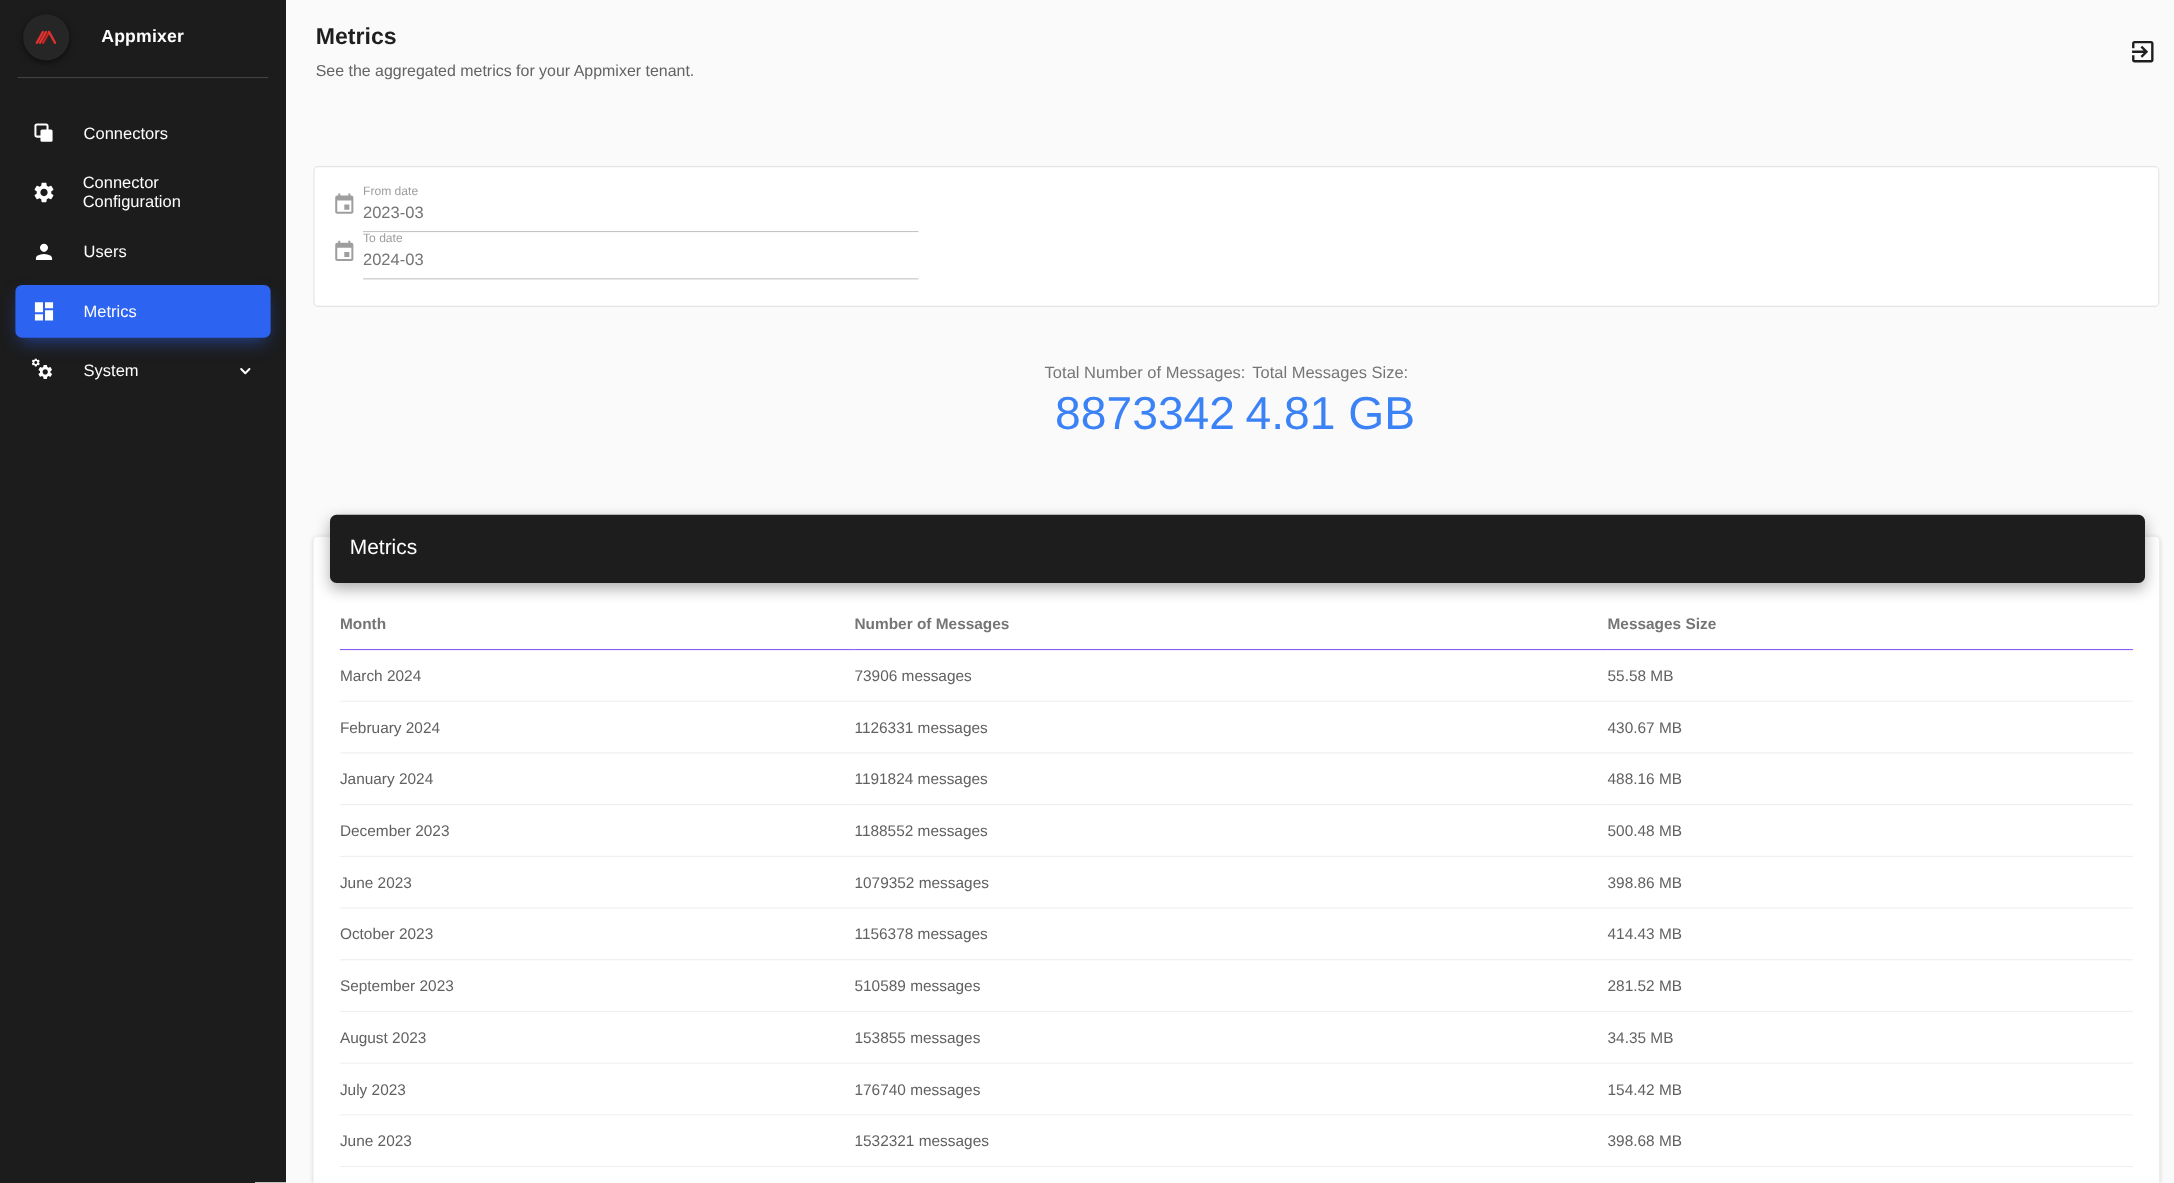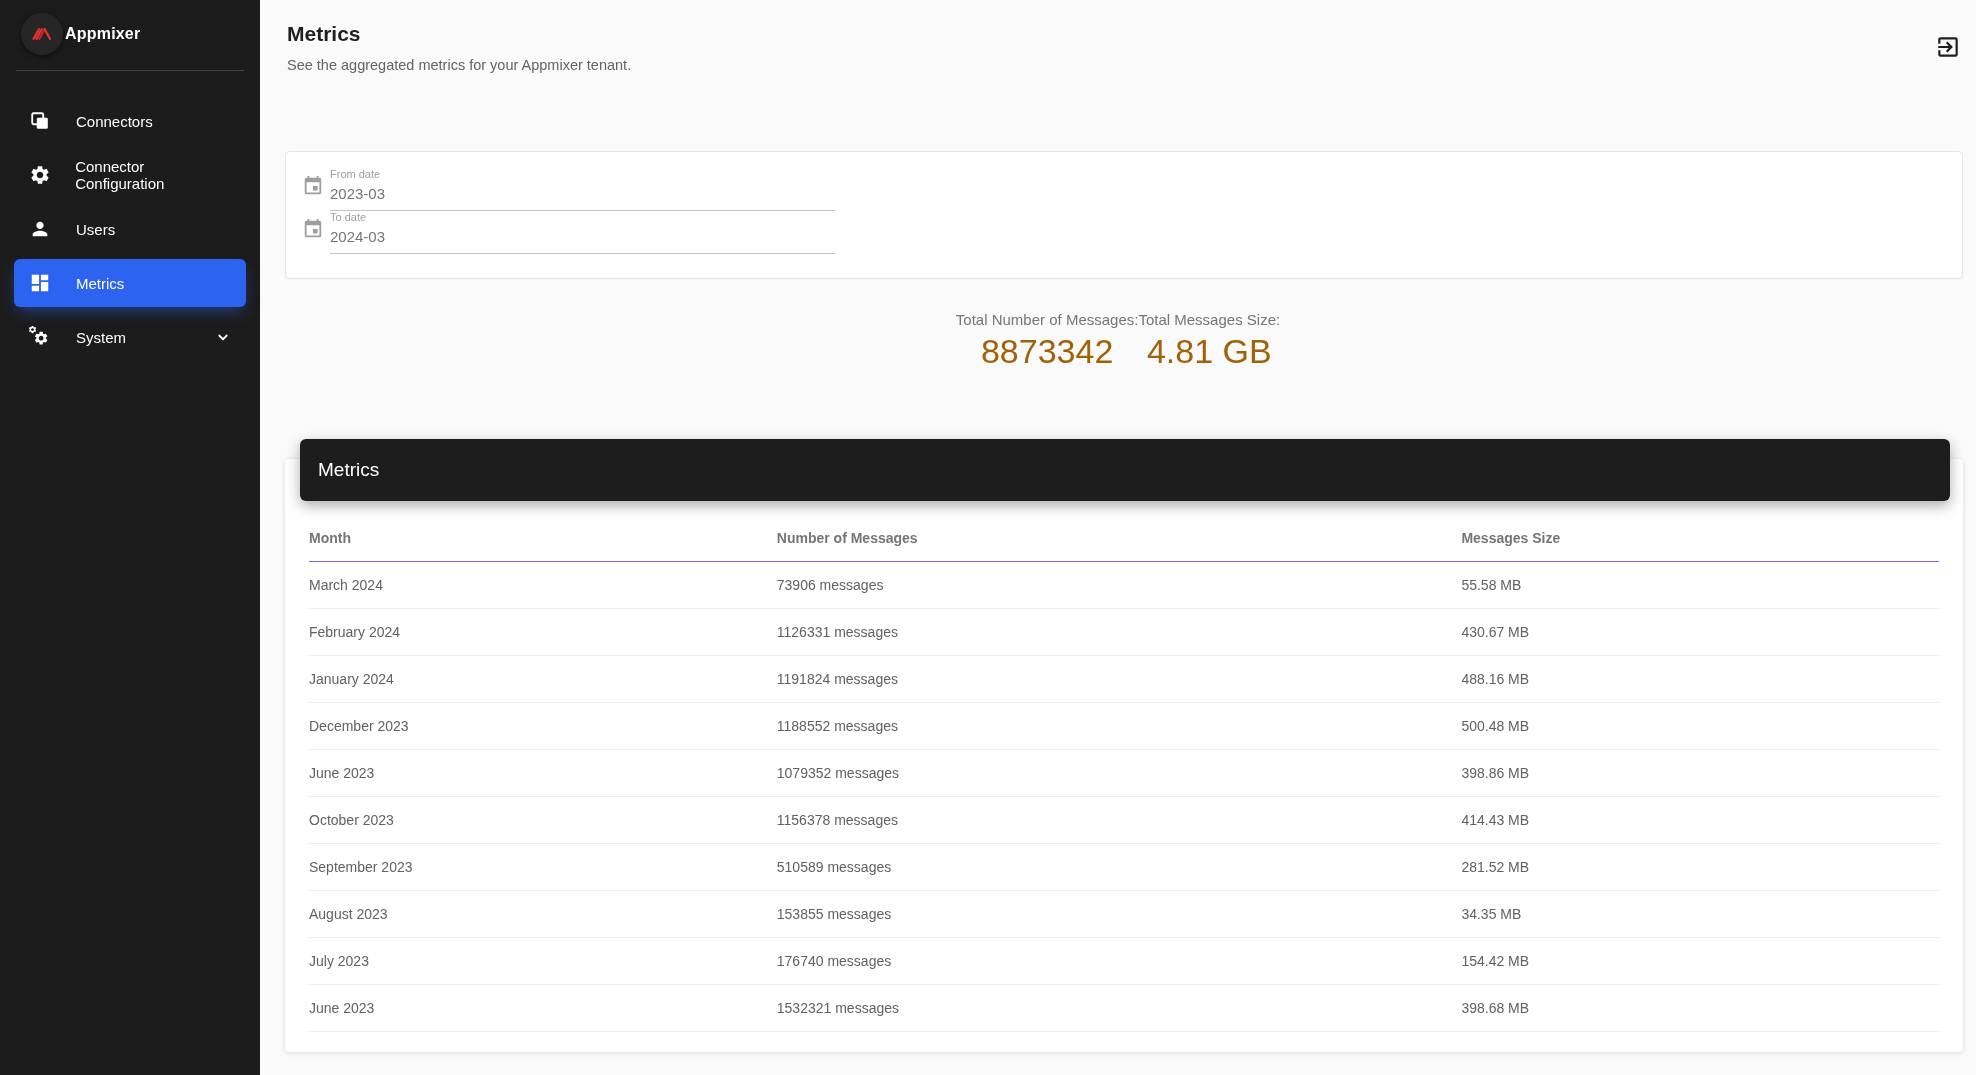--- a/index.html
+++ b/index.html
@@ -11,21 +11,21 @@
     color: #212121;
   }
 
   
   .sidebar {
     width: 260px; flex-shrink: 0;
     background: #1c1c1c;
     color: #fff;
     display: flex; flex-direction: column;
   }
-  .logo-row { display: flex; align-items: center; gap: 2px; padding: 13px 16px 13px 21px; }
+  .logo-row { display: flex; align-items: center; gap: 29px; padding: 13px 16px 13px 21px; }
   .logo-circle {
     width: 42px; height: 42px; border-radius: 50%;
     background: #262626; box-shadow: 0 2px 6px rgba(0,0,0,.55);
     display: flex; align-items: center; justify-content: center;
   }
   .logo-text { font-size: 16px; font-weight: bold; letter-spacing: .2px; }
   .sidebar-divider { height: 1px; background: #424242; margin: 2px 16px 0 16px; }
   .nav { padding-top: 20px; }
   .nav-item {
     display: flex; align-items: center;
@@ -66,24 +66,24 @@
     border: none; border-bottom: 1px solid #c4c4c4;
     background: transparent; outline: none;
     font-family: Liberation Sans, sans-serif;
     font-size: 15px; color: #757575;
     padding: 0 0 8px 0;
   }
 
   
   .totals-row {
     display: flex; justify-content: center; 
-    margin-top: 32px; text-align: center;
+    margin-top: 52px; text-align: center;
   }
   .total-label { font-size: 15px; color: #757575; }
-  .total-value { margin-top: 4px; font-size: 34px; color: #a16207; }
+  .total-value { margin-top: 4px; font-size: 42px; color: #3b82f6; }
 
   
   .table-card {
     margin: 88px 13px 0 25px;
     background: #fff;
     border-radius: 4px;
     box-shadow: 0 1px 5px rgba(0,0,0,.14);
     padding: 0 24px 20px 24px;
     position: relative;
   }

